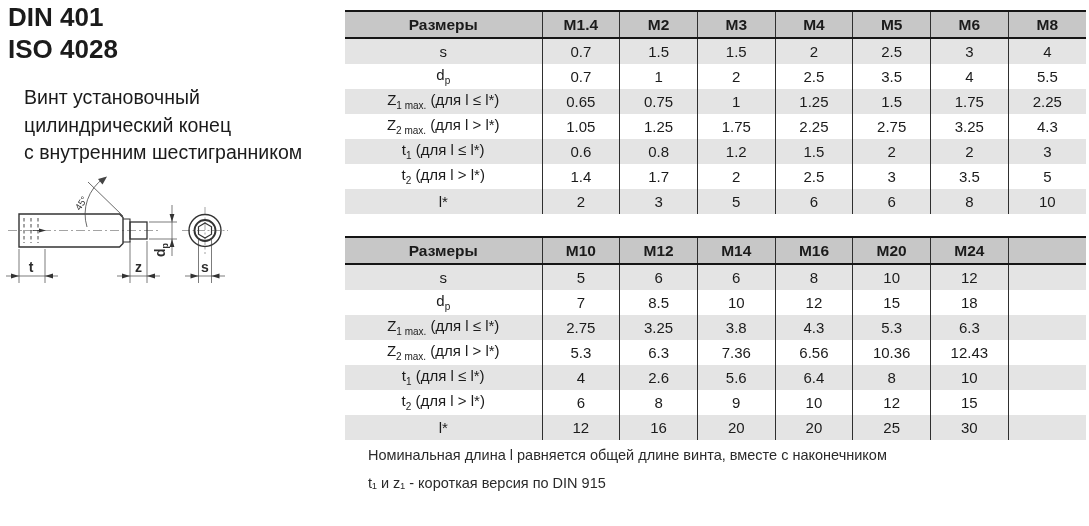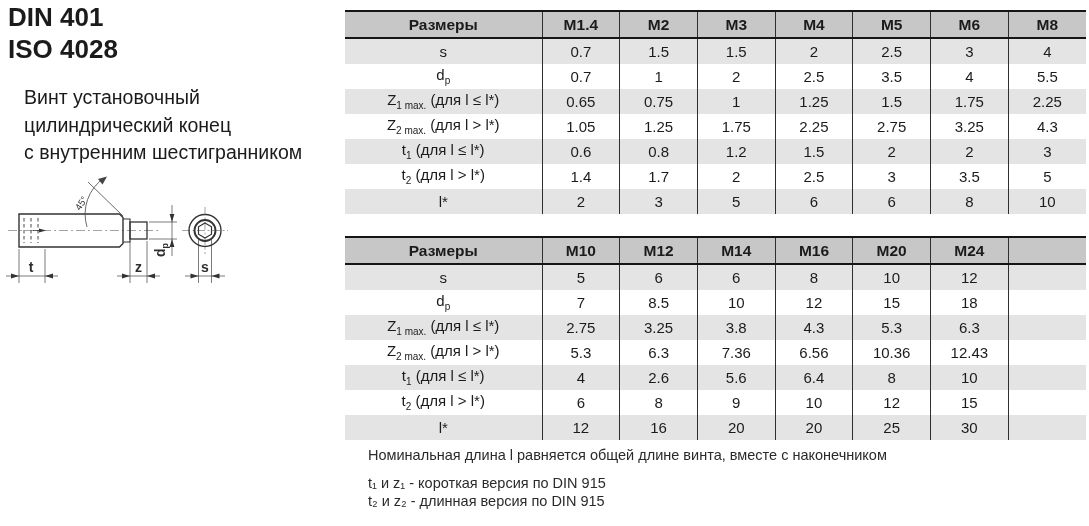--- a/index.html
+++ b/index.html
@@ -310,15 +310,14 @@
           <td>20</td>
           <td>25</td>
           <td>30</td>
           <td></td>
         </tr>
       </tbody>
     </table>
 
   <div class="note" id="note1">Номинальная длина l равняется общей длине винта, вместе с наконечником</div>
   <div class="note" id="note2">t₁ и z₁ - короткая версия по DIN 915</div>
-  <div class="note" id="note3">t₂ и z₂ - длинная версия по DIN 915</div>
 
 </div>
 
 </body></html>

